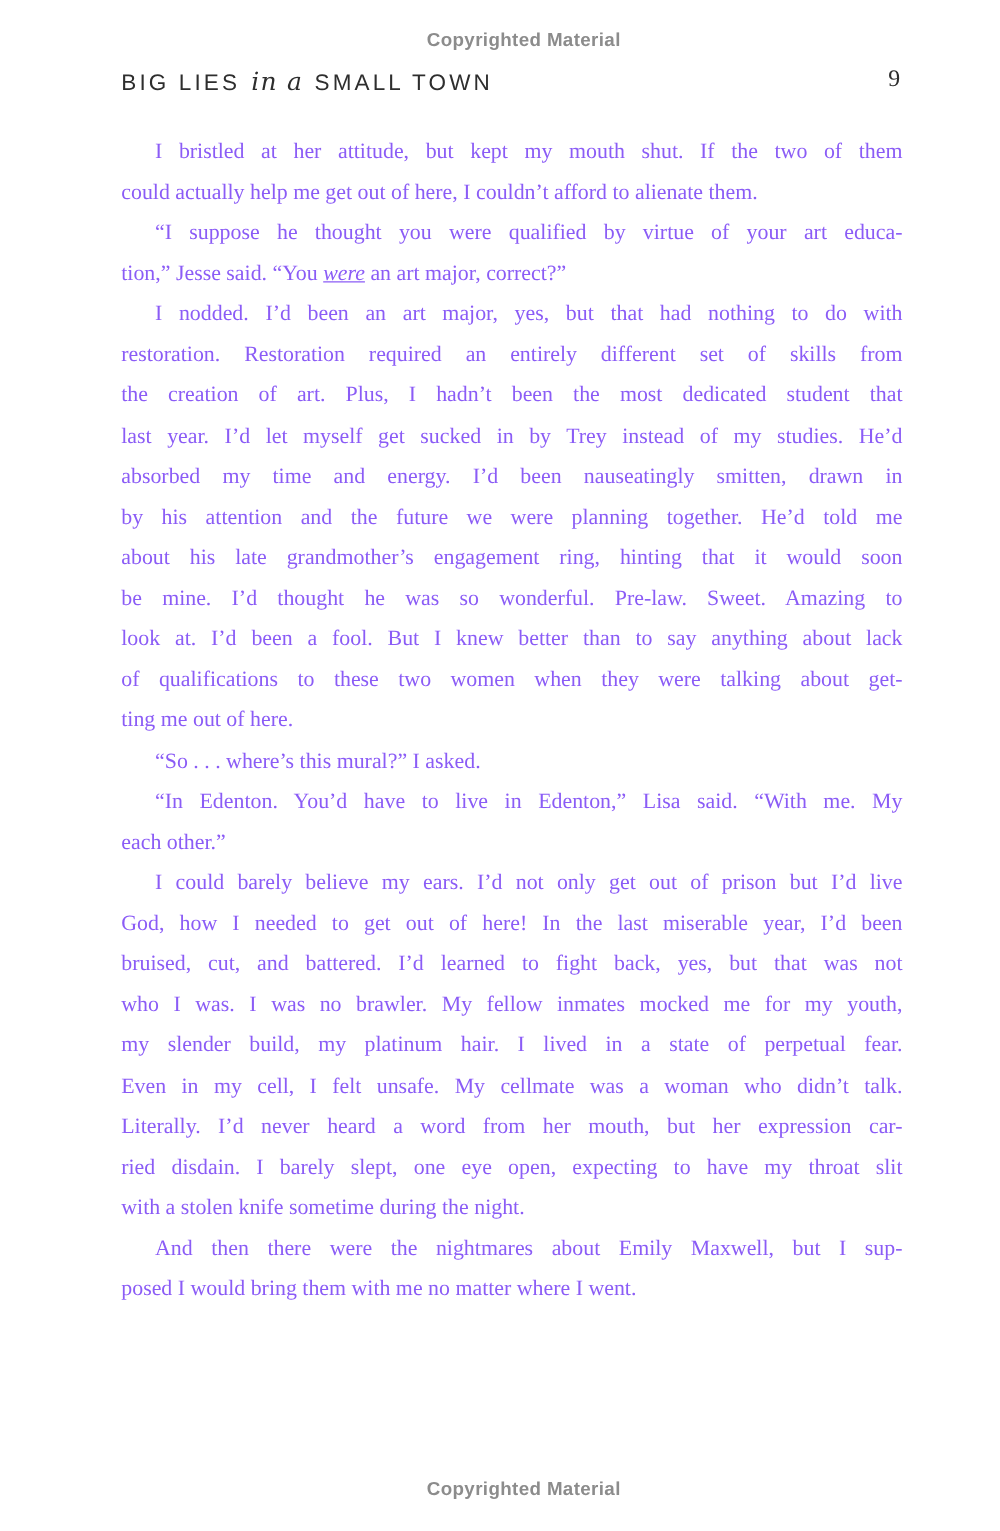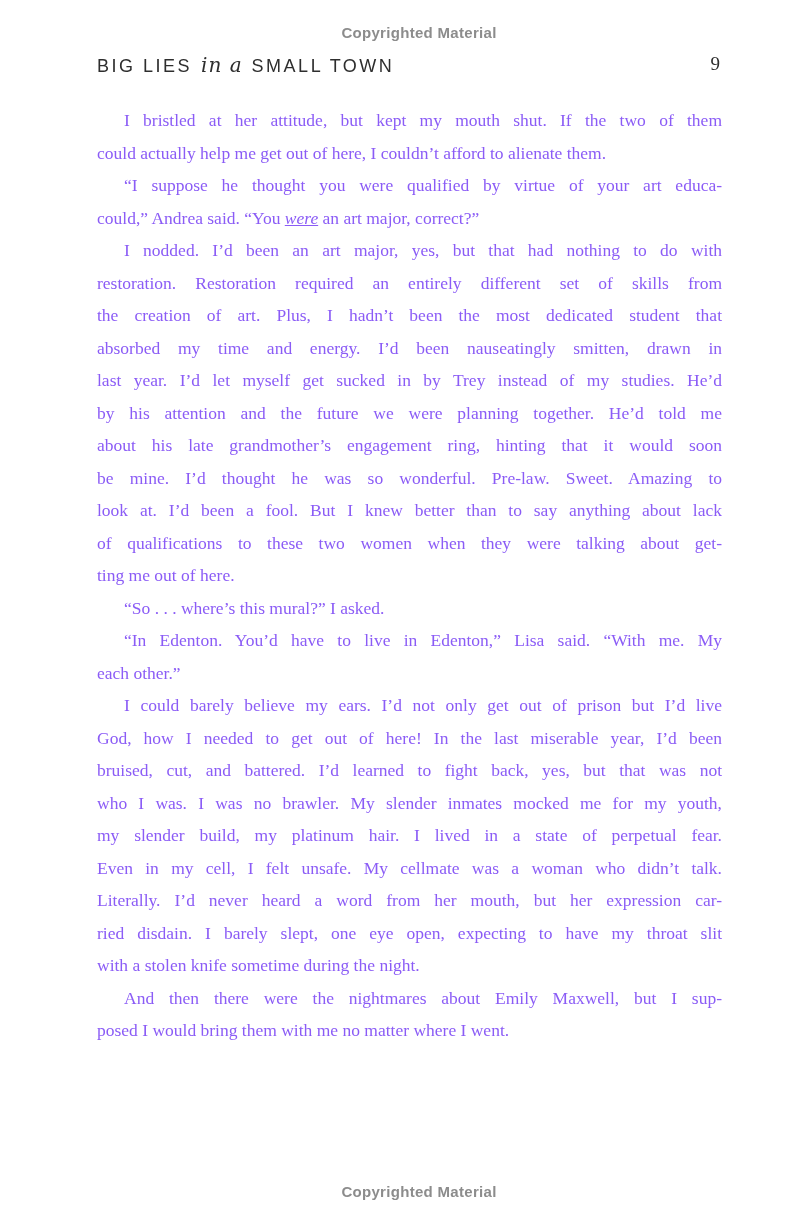--- a/index.html
+++ b/index.html
@@ -91,39 +91,39 @@
     <div class="running-title">
       <span class="t-seg">BIG LIES</span><span class="t-seg t-mid">in a</span><span class="t-seg">SMALL TOWN</span>
     </div>
     <div class="page-number">9</div>
   </div>
 
   <div class="body-text">
       <div class="line indent"><span>I bristled at her attitude, but kept my mouth shut. If the two of them</span></div>
       <div class="line last"><span>could actually help me get out of here, I couldn’t afford to alienate them.</span></div>
       <div class="line indent"><span>“I suppose he thought you were qualified by virtue of your art educa-</span></div>
-      <div class="line last"><span>could,” Andrea said. “You </span><span class="em">were</span><span> an art major, correct?”</span></div>
+      <div class="line last"><span>tion,” Jesse said. “You </span><span class="em">were</span><span> an art major, correct?”</span></div>
       <div class="line indent"><span>I nodded. I’d been an art major, yes, but that had nothing to do with</span></div>
       <div class="line"><span>restoration. Restoration required an entirely different set of skills from</span></div>
       <div class="line"><span>the creation of art. Plus, I hadn’t been the most dedicated student that</span></div>
+      <div class="line"><span>last year. I’d let myself get sucked in by Trey instead of my studies. He’d</span></div>
       <div class="line"><span>absorbed my time and energy. I’d been nauseatingly smitten, drawn in</span></div>
-      <div class="line"><span>last year. I’d let myself get sucked in by Trey instead of my studies. He’d</span></div>
       <div class="line"><span>by his attention and the future we were planning together. He’d told me</span></div>
       <div class="line"><span>about his late grandmother’s engagement ring, hinting that it would soon</span></div>
       <div class="line"><span>be mine. I’d thought he was so wonderful. Pre-law. Sweet. Amazing to</span></div>
       <div class="line"><span>look at. I’d been a fool. But I knew better than to say anything about lack</span></div>
       <div class="line"><span>of qualifications to these two women when they were talking about get-</span></div>
       <div class="line last"><span>ting me out of here.</span></div>
       <div class="line indent last"><span>“So . . . where’s this mural?” I asked.</span></div>
       <div class="line indent"><span>“In Edenton. You’d have to live in Edenton,” Lisa said. “With me. My</span></div>
       <div class="line last"><span>each other.”</span></div>
       <div class="line indent"><span>I could barely believe my ears. I’d not only get out of prison but I’d live</span></div>
       <div class="line"><span>God, how I needed to get out of here! In the last miserable year, I’d been</span></div>
       <div class="line"><span>bruised, cut, and battered. I’d learned to fight back, yes, but that was not</span></div>
-      <div class="line"><span>who I was. I was no brawler. My slender inmates mocked me for my youth,</span></div>
+      <div class="line"><span>who I was. I was no brawler. My fellow inmates mocked me for my youth,</span></div>
       <div class="line"><span>my slender build, my platinum hair. I lived in a state of perpetual fear.</span></div>
       <div class="line"><span>Even in my cell, I felt unsafe. My cellmate was a woman who didn’t talk.</span></div>
       <div class="line"><span>Literally. I’d never heard a word from her mouth, but her expression car-</span></div>
       <div class="line"><span>ried disdain. I barely slept, one eye open, expecting to have my throat slit</span></div>
       <div class="line last"><span>with a stolen knife sometime during the night.</span></div>
       <div class="line indent"><span>And then there were the nightmares about Emily Maxwell, but I sup-</span></div>
       <div class="line last"><span>posed I would bring them with me no matter where I went.</span></div>
     </div>
 
   <div class="watermark bottom">Copyrighted Material</div>

